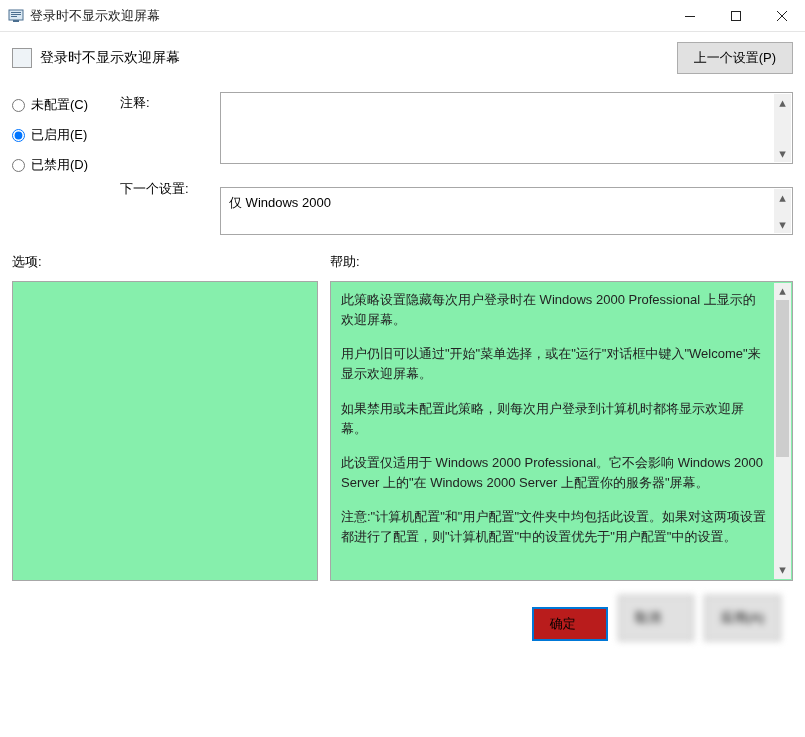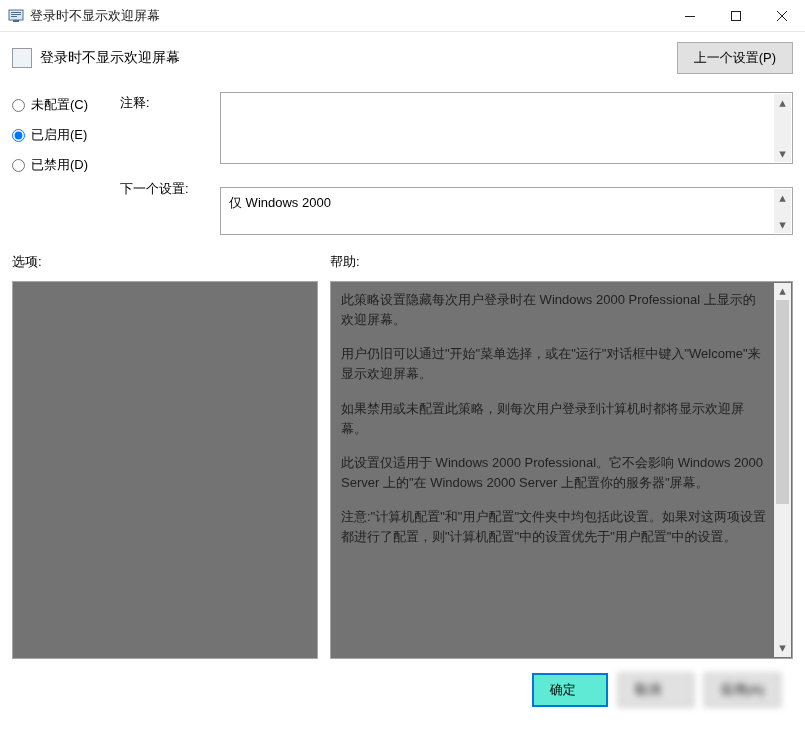--- a/index.html
+++ b/index.html
@@ -77,22 +77,22 @@
   }
 
   .lower {
     display: flex; gap: 12px; margin-top: 18px; align-items: center;
   }
   .lower-col-label { padding-bottom: 10px; }
   .lower-col-left { width: 306px; }
   .lower-col-right { flex: 1; }
   .box {
     border: 1px solid #a7a7a7;
-    background: #737373;
-    height: 378px;
+    background: #86efac;
+    height: 300px;
     position: relative;
   }
   .help-box {
     padding: 8px 24px 8px 10px;
     line-height: 1.55;
     color: #222;
     overflow: hidden;
   }
   .help-box p { margin: 0 0  14px 0; }
   .help-box p + p { margin-top: 14px; }
@@ -107,22 +107,23 @@
     position:absolute; left:2px; right:2px; top:0; height:60%;
     background:#cdcdcd;
   }
 
   .footer {
     display: flex; justify-content: flex-end; gap: 10px;
     padding: 14px 12px 0 0;
   }
   .btn.primary {
     border: 2px solid #0078d7;
-    background: #5eead4;
+    background: #b91c1c;
     min-width: 76px;
+    margin-top: 12px;
   }
   .btn.blur {
     filter: blur(3px);
     min-width: 76px;
   }
 </style>
 </head>
 <body>
 
 <div class="titlebar">

